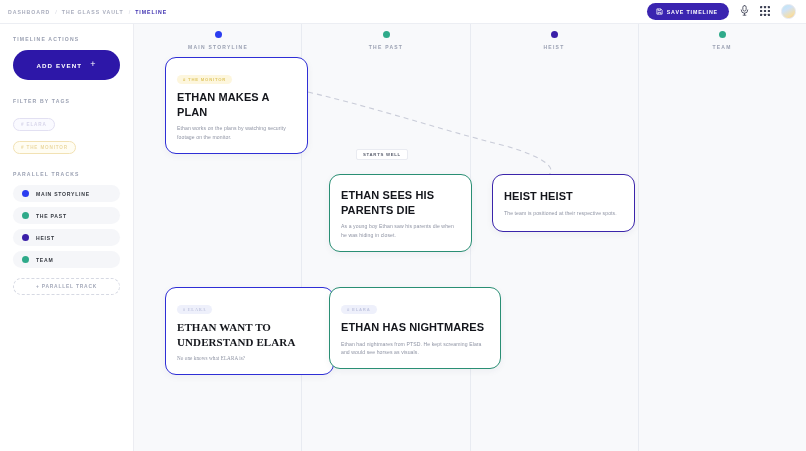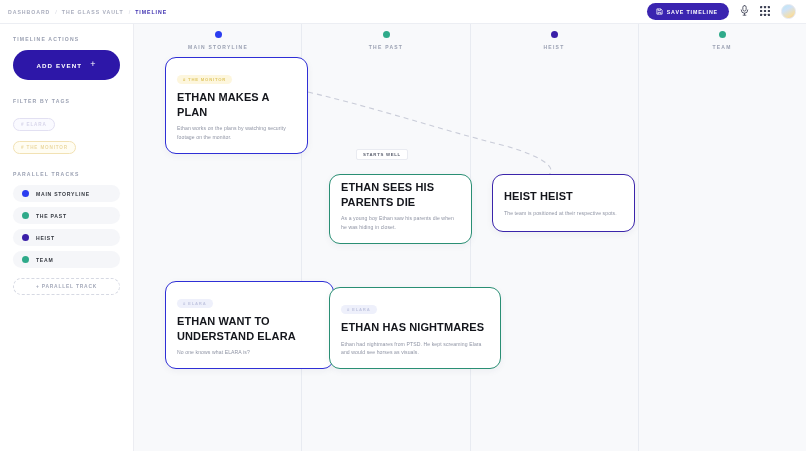--- a/index.html
+++ b/index.html
@@ -285,31 +285,31 @@
       </svg>
 
       <div class="conn-label" style="left:222px; top:125px;">STARTS WELL</div>
 
       <div class="card" style="left:31px; top:33px; width:143px; border-color:#2f2fd6;">
         <span class="card-tag ct-monitor"># THE MONITOR</span>
         <div class="card-title">ETHAN MAKES A PLAN</div>
         <div class="card-desc">Ethan works on the plans by watching security footage on the monitor.</div>
       </div>
 
-      <div class="card" style="left:195px; top:150px; width:143px; border-color:#2a8f74; padding-top:5px;">
+      <div class="card" style="left:195px; top:150px; width:143px; border-color:#2a8f74; padding-top:13px;">
         <div class="card-title">ETHAN SEES HIS PARENTS DIE</div>
         <div class="card-desc">As a young boy Ethan saw his parents die when he was hiding in closet.</div>
       </div>
 
       <div class="card" style="left:358px; top:150px; width:143px; border-color:#3b25ab; padding-top:14px; padding-bottom:14px;">
         <div class="card-title">HEIST HEIST</div>
         <div class="card-desc">The team is positioned at their respective spots.</div>
       </div>
 
-      <div class="card" style="left:31px; top:257px; width:169px; border-color:#2f2fd6;">
+      <div class="card" style="left:31px; top:263px; width:169px; border-color:#2f2fd6;font-family:Liberation Serif, serif;">
         <span class="card-tag ct-elara"># ELARA</span>
         <div class="card-title">ETHAN WANT TO UNDERSTAND ELARA</div>
         <div class="card-desc">No one knows what ELARA is?</div>
       </div>
 
       <div class="card" style="left:195px; top:263px; width:172px; border-color:#2a8f74;">
         <span class="card-tag ct-elara"># ELARA</span>
         <div class="card-title">ETHAN HAS NIGHTMARES</div>
         <div class="card-desc">Ethan had nightmares from PTSD. He kept screaming Elara and would see horses as visuals.</div>
       </div>

